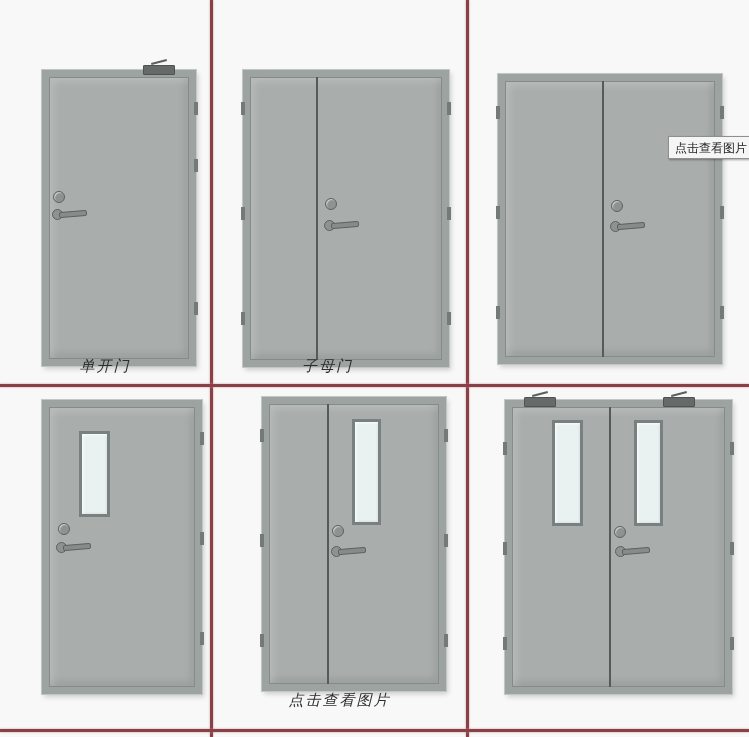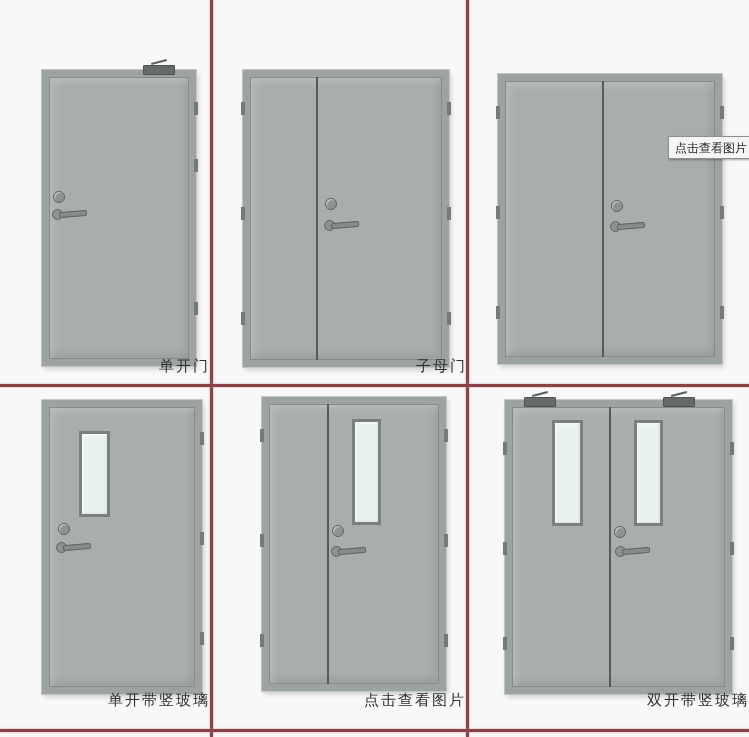--- a/index.html
+++ b/index.html
@@ -55,22 +55,22 @@
 
   .closer { position:absolute; width:30px; height:8px; background:#666b69; border:1px solid #4d5351; border-radius:1px; }
   .closer::before {
     content:""; position:absolute; left:7px; top:-5px; width:16px; height:2px;
     background:#5a5f5d; transform:rotate(-14deg);
   }
 
   .hinge { position:absolute; width:4px; height:13px; background:#747a78; }
 
   .label {
-    position:absolute; text-align:right;
-    font-size:15px; letter-spacing:2px; color:#2e2e2e;
+    position:absolute; text-align:center;
+    font-size:15px; letter-spacing:2px; color:#2e2e2e;font-style:italic;
   }
 
   .tooltip {
     position:absolute; left:668px; top:136px; width:110px; height:16px;
     background:#f5f5f5; border:1px solid #8f8f8f;
     box-shadow:1px 1px 2px rgba(0,0,0,0.35);
     font-size:12px; color:#1c1c1c; padding:3px 4px 2px 6px;
     white-space:nowrap; overflow:hidden;
   }
 </style>
@@ -98,21 +98,21 @@
     <div class="divider" style="left:66px"></div>
     <div class="hinge" style="left:-9px;top:25px"></div>
     <div class="hinge" style="left:-9px;top:130px"></div>
     <div class="hinge" style="left:-9px;top:235px"></div>
     <div class="hinge" style="right:-9px;top:25px"></div>
     <div class="hinge" style="right:-9px;top:130px"></div>
     <div class="hinge" style="right:-9px;top:235px"></div>
     <div class="knob" style="left:75px;top:121px"></div>
     <div class="handle" style="left:74px;top:142px"></div>
   </div>
-  <div class="label" style="left:214px;top:357px;width:253px">子母门</div>
+  <div class="label" style="left:201px;top:357px;width:253px">子母门</div>
 
   <div class="door" style="left:498px;top:74px;width:210px;height:276px">
     <div class="divider" style="left:97px"></div>
     <div class="hinge" style="left:-9px;top:25px"></div>
     <div class="hinge" style="left:-9px;top:125px"></div>
     <div class="hinge" style="left:-9px;top:225px"></div>
     <div class="hinge" style="right:-9px;top:25px"></div>
     <div class="hinge" style="right:-9px;top:125px"></div>
     <div class="hinge" style="right:-9px;top:225px"></div>
     <div class="knob" style="left:106px;top:119px"></div>
@@ -120,21 +120,20 @@
   </div>
 
   <div class="door" style="left:42px;top:400px;width:146px;height:280px">
     <div class="glass" style="left:30px;top:24px;width:25px;height:80px"></div>
     <div class="hinge" style="right:-9px;top:25px"></div>
     <div class="hinge" style="right:-9px;top:125px"></div>
     <div class="hinge" style="right:-9px;top:225px"></div>
     <div class="knob" style="left:9px;top:116px"></div>
     <div class="handle" style="left:7px;top:134px"></div>
   </div>
-  <div class="label" style="left:0;top:691px;width:210px">单开带竖玻璃</div>
 
   <div class="door" style="left:262px;top:397px;width:170px;height:280px">
     <div class="divider" style="left:58px"></div>
     <div class="glass" style="left:83px;top:15px;width:23px;height:100px"></div>
     <div class="hinge" style="left:-9px;top:25px"></div>
     <div class="hinge" style="left:-9px;top:130px"></div>
     <div class="hinge" style="left:-9px;top:230px"></div>
     <div class="hinge" style="right:-9px;top:25px"></div>
     <div class="hinge" style="right:-9px;top:130px"></div>
     <div class="hinge" style="right:-9px;top:230px"></div>
@@ -151,17 +150,16 @@
     <div class="glass" style="left:122px;top:13px;width:23px;height:100px"></div>
     <div class="hinge" style="left:-9px;top:35px"></div>
     <div class="hinge" style="left:-9px;top:135px"></div>
     <div class="hinge" style="left:-9px;top:230px"></div>
     <div class="hinge" style="right:-9px;top:35px"></div>
     <div class="hinge" style="right:-9px;top:135px"></div>
     <div class="hinge" style="right:-9px;top:230px"></div>
     <div class="knob" style="left:102px;top:119px"></div>
     <div class="handle" style="left:103px;top:138px"></div>
   </div>
-  <div class="label" style="left:469px;top:691px;width:280px">双开带竖玻璃</div>
 
   <div class="tooltip">点击查看图片</div>
 
 </div>
 
 </body></html>

